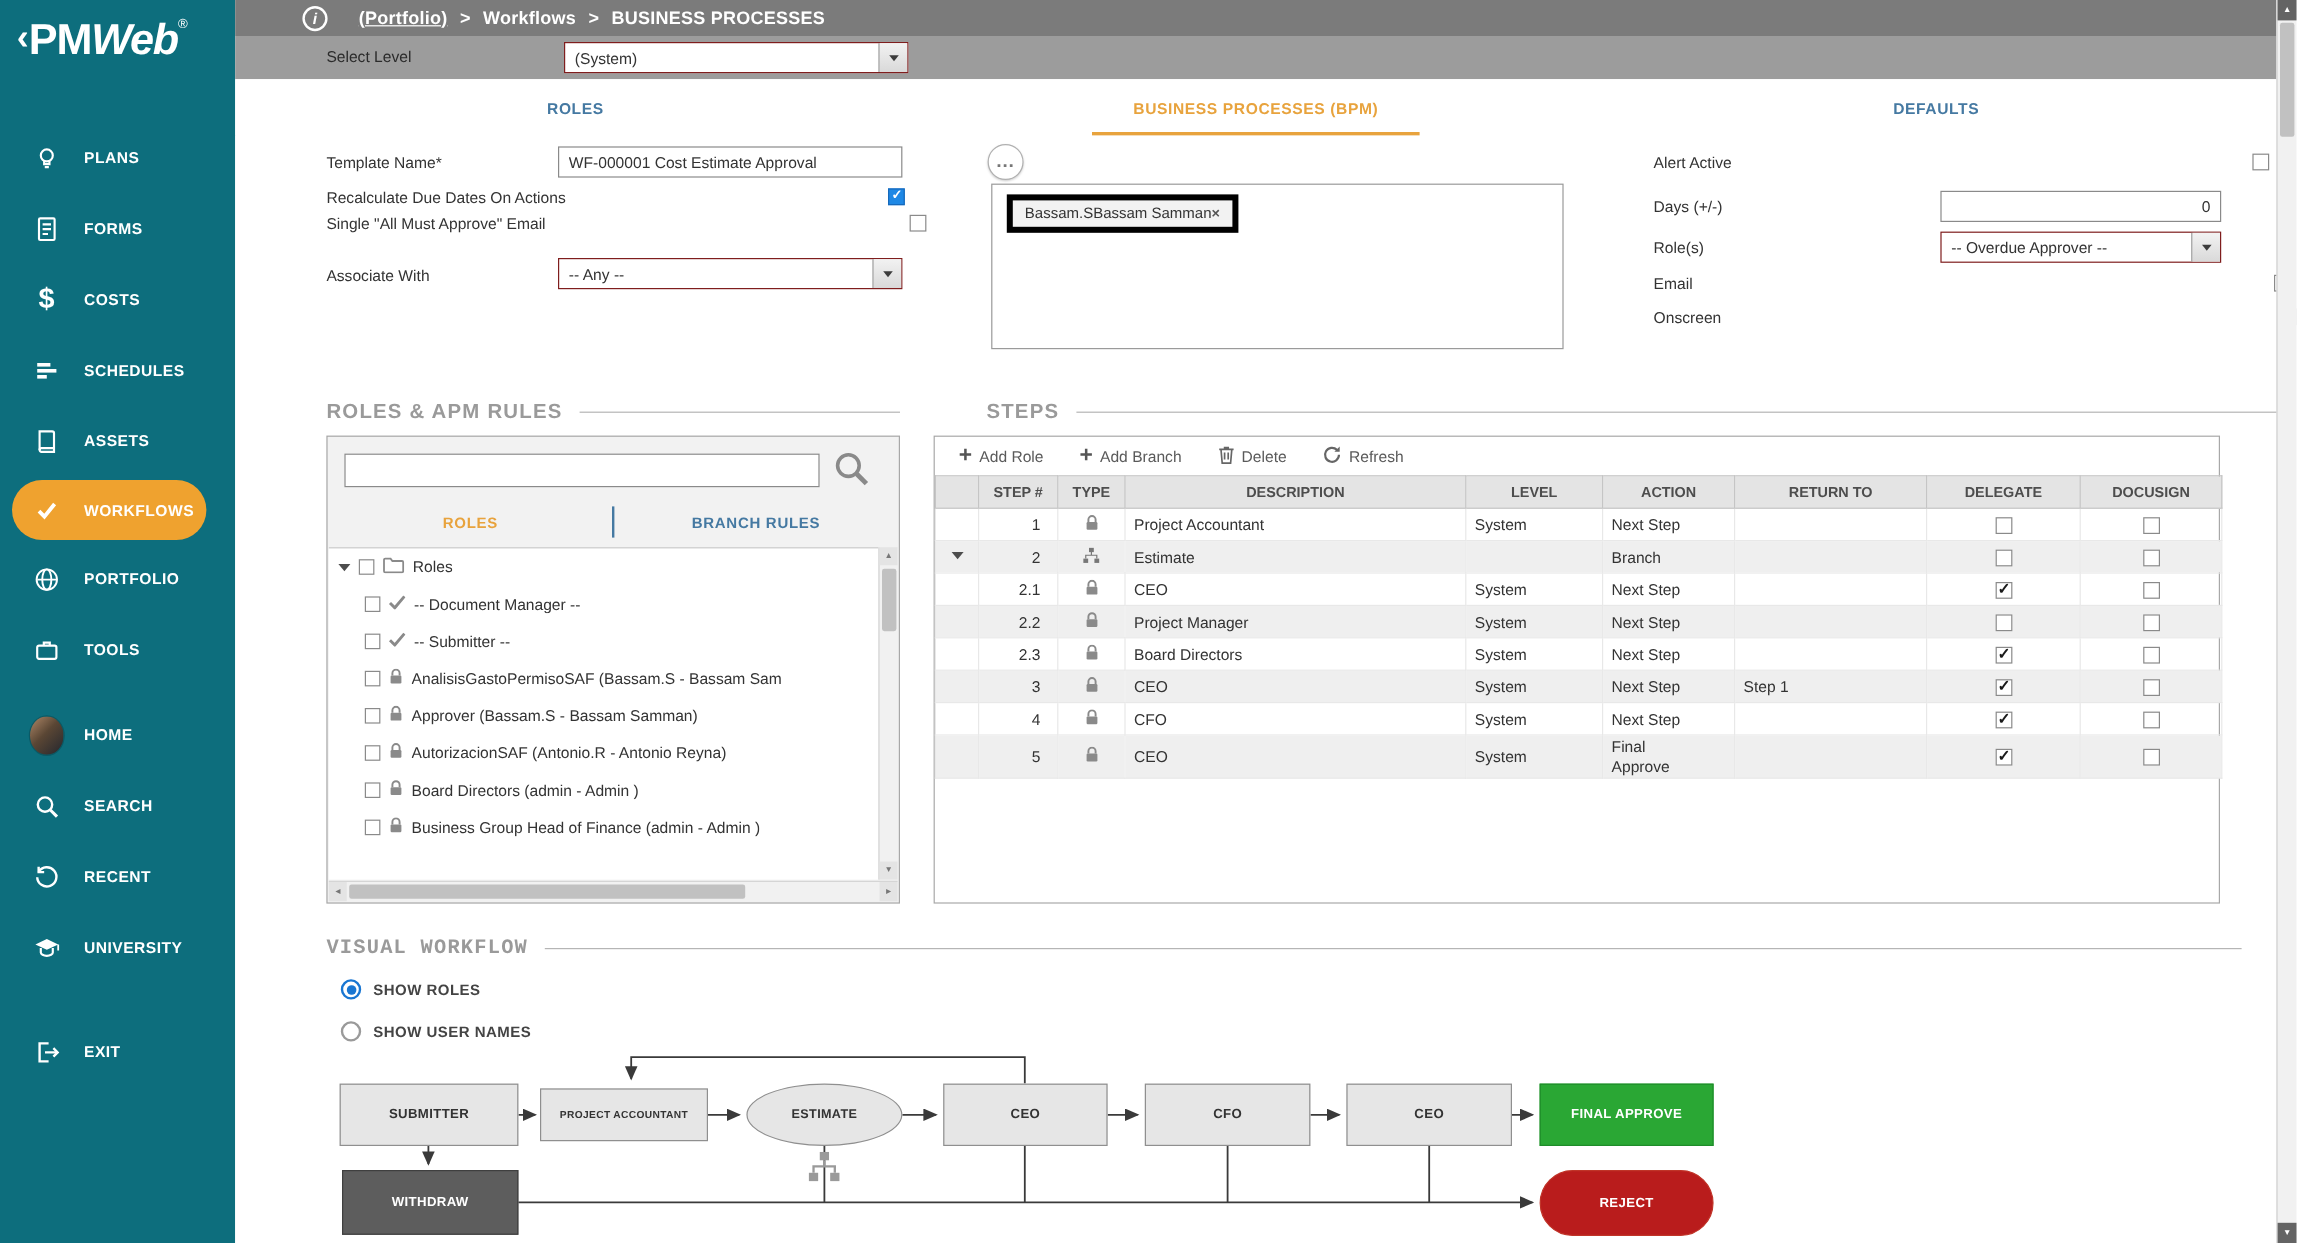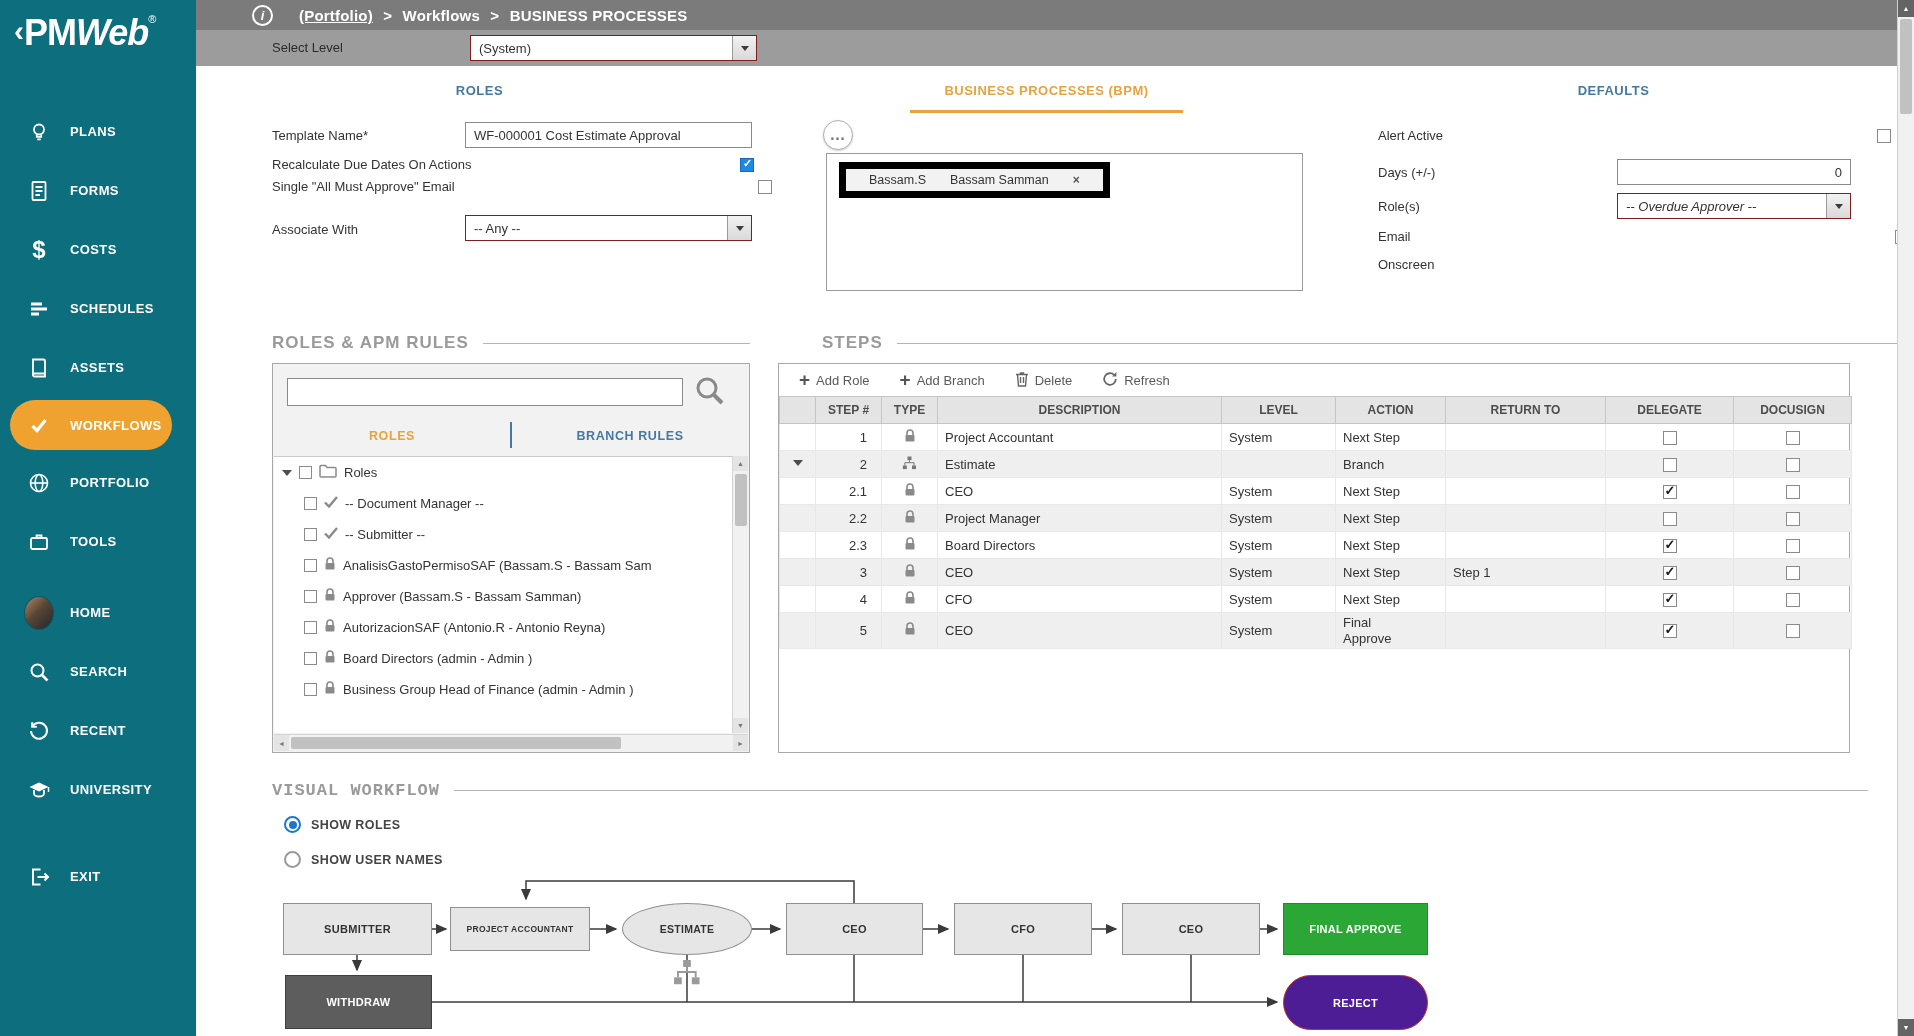--- a/index.html
+++ b/index.html
@@ -60,22 +60,22 @@
   .cb.blue.checked { background:#1e88e5; border-color:#1669bb; }
   .cb.blue.checked::after { color:#fff; left:2px; top:-2px; font-size:11px; }
   .radio { width:17px; height:17px; border:2px solid #9a9a9a; border-radius:50%; background:#fff; display:inline-block; position:relative; cursor:pointer; }
   .radio.selected { border-color:#1976d2; }
   .radio.selected::after { content:""; position:absolute; left:2.5px; top:2.5px; right:2.5px; bottom:2.5px; border-radius:50%; background:#1976d2; }
 
   .more-btn { position:absolute; width:30px; height:30px; border-radius:50%; border:1px solid #b0b0b0; background:#fff;
               color:#777; font-size:16px; font-weight:bold; display:flex; align-items:center; justify-content:center;
               box-shadow:0 1px 2px rgba(0,0,0,.2); cursor:pointer; letter-spacing:1px; }
   .assign-box { position:absolute; border:1px solid #9a9a9a; background:#fff; }
-  .chip { position:absolute; left:12px; top:8px; display:inline-flex; align-items:center; gap:24px; background:#f2f2f2;
-          border:7px solid #000000; padding:4px 23px; font-size:12.5px; color:#333; }
+  .chip { position:absolute; left:12px; top:8px; display:inline-flex; align-items:center; background:#f2f2f2;
+          border:5px solid #000000; padding:4px 10px; font-size:12.5px; color:#333; }
   .chip-x { color:#555; font-weight:bold; cursor:pointer; font-size:12px; }
 
   .sec { position:absolute; display:flex; align-items:center; gap:14px; color:#9a9a9a; font-size:17px;
          font-weight:bold; letter-spacing:1px; white-space:nowrap; }
   .sec::after { content:""; flex:1; border-top:1px solid #b5b5b5; }
 
   
   .panel { position:absolute; border:1px solid #a8a8a8; background:#f2f2f2; }
   .search-input { position:absolute; left:14px; top:14px; width:396px; height:28px; border:1px solid #8a8a8a; background:#fff;
                   font-family:"Liberation Sans",sans-serif; font-size:13px; padding:0 8px; }
@@ -118,21 +118,21 @@
   .tri-exp-cell { text-align:center; }
 
   
   .vw-opt { position:absolute; display:flex; align-items:center; gap:10px; font-size:12.5px; font-weight:bold; color:#444; letter-spacing:.4px; }
   .wf-node { position:absolute; display:flex; align-items:center; justify-content:center; text-align:center;
              background:#e6e6e6; border:1px solid #8f8f8f; color:#333; font-weight:bold; font-size:11px; letter-spacing:.3px; cursor:pointer; }
   .wf-node.sm { font-size:8.5px; }
   .wf-node.ellipse { border-radius:50%; font-size:10.5px; }
   .wf-node.green { background:#2aa734; border-color:#1f8c2a; color:#fff; }
   .wf-node.dark { background:#5d5d5d; border-color:#3f3f3f; color:#fff; }
-  .wf-node.red { background:#4c1d95; border-color:#c03428; color:#fff; border-radius:28px;text-align:right; }
+  .wf-node.red { background:#b91c1c; border-color:#c03428; color:#fff; border-radius:28px;text-align:right; }
   .wf-svg { position:absolute; left:0; top:0; pointer-events:none; }
   .branch-glyph { position:absolute; }
 
   
   .page-scroll { position:absolute; right:0; top:0; width:17px; height:1036px; background:#f1f1f1; border-left:1px solid #d0d0d0; }
 </style>
 </head>
 <body>
 
 <div class="page">
@@ -316,21 +316,21 @@
         <span class="chip-x">×</span>
       </span>
     </div>
 
     
     <span class="flabel abs" style="left:1182px; top:15px;">Alert Active</span>
     <span class="cb abs" style="left:1644px; top:13px;"></span>
     <span class="flabel abs" style="left:1182px; top:52px;">Days (+/-)</span>
     <input class="tinput" style="left: 1421px; top: 46px; width: 234px; text-align: right;" value="0">
     <span class="flabel abs" style="left:1182px; top:86px;">Role(s)</span>
-    <div class="dd" style="left:1421px; top:80px; width:234px;font-style:italic;">
+    <div class="dd" style="left:1421px; top:80px; width:234px;">
       <span class="dd-value">-- Overdue Approver --</span>
       <span class="dd-btn"></span>
     </div>
     <span class="flabel abs" style="left:1182px; top:116px;">Email</span>
     <span class="cb abs" style="left:1644px; top:114px;"></span>
     <span class="flabel abs" style="left:1182px; top:144px;">Onscreen</span>
     <span class="cb abs" style="left:1644px; top:142px;"></span>
 
     
     <div class="sec" style="left:76px; top:220px; width:478px;">

